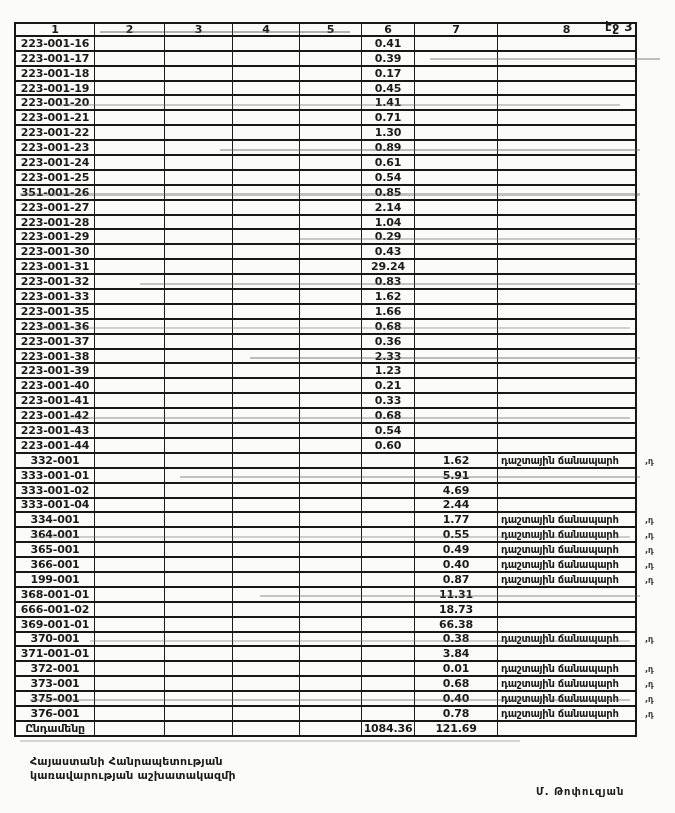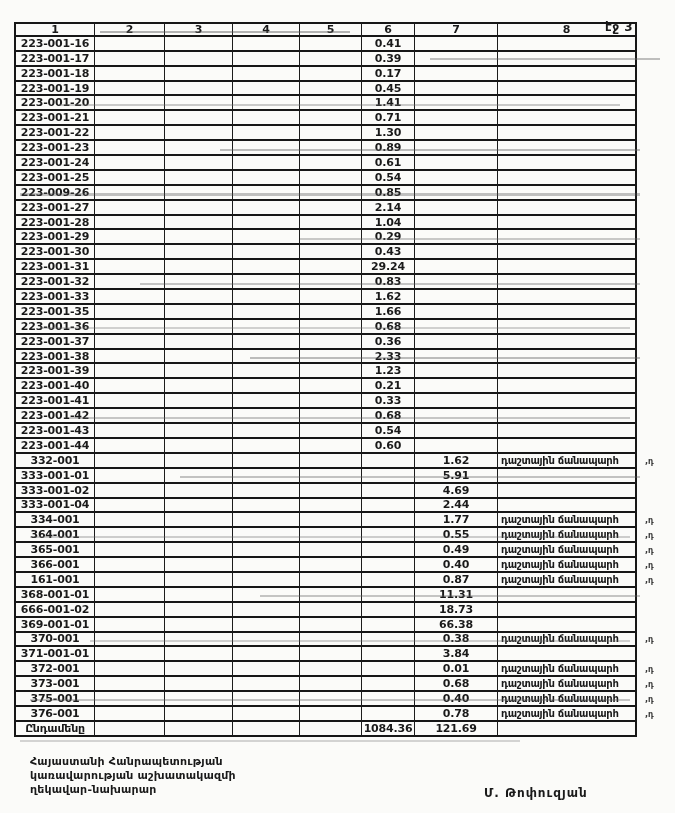--- a/index.html
+++ b/index.html
@@ -41,22 +41,22 @@
     display:flex;align-items:center;justify-content:flex-start;
     padding-left:8px;
     font-size:8px;font-weight:bold;color:#3a3a3a;
   }
   .hdr{font-size:11px;}
   .footer{
     position:absolute;left:30px;top:755px;
     font-size:11px;font-weight:bold;line-height:14px;letter-spacing:.2px;
   }
   .signatory{
-    position:absolute;left:484px;top:786px;
-    font-size:12px;font-weight:bold;letter-spacing:1px;
+    position:absolute;left:536px;top:786px;
+    font-size:10px;font-weight:bold;letter-spacing:1px;
   }
   .streak{position:absolute;pointer-events:none;}
 </style>
 </head>
 <body>
 
 <div class="page-label">էջ 3</div>
 
 <div class="grid" id="grid">
     <div class="c hdr top first">1</div>
@@ -151,21 +151,21 @@
     <div class="m"></div>
     <div class="c first">223-001-25</div>
     <div class="c"></div>
     <div class="c"></div>
     <div class="c"></div>
     <div class="c"></div>
     <div class="c">0.54</div>
     <div class="c"></div>
     <div class="c road last8"></div>
     <div class="m"></div>
-    <div class="c first">223-009-26</div>
+    <div class="c first">351-001-26</div>
     <div class="c"></div>
     <div class="c"></div>
     <div class="c"></div>
     <div class="c"></div>
     <div class="c">0.85</div>
     <div class="c"></div>
     <div class="c road last8"></div>
     <div class="m"></div>
     <div class="c first">223-001-27</div>
     <div class="c"></div>
@@ -385,21 +385,21 @@
     <div class="m">,դ</div>
     <div class="c first">366-001</div>
     <div class="c"></div>
     <div class="c"></div>
     <div class="c"></div>
     <div class="c"></div>
     <div class="c"></div>
     <div class="c">0.40</div>
     <div class="c road last8">դաշտային ճանապարհ</div>
     <div class="m">,դ</div>
-    <div class="c first">161-001</div>
+    <div class="c first">199-001</div>
     <div class="c"></div>
     <div class="c"></div>
     <div class="c"></div>
     <div class="c"></div>
     <div class="c"></div>
     <div class="c">0.87</div>
     <div class="c road last8">դաշտային ճանապարհ</div>
     <div class="m">,դ</div>
     <div class="c first">368-001-01</div>
     <div class="c"></div>
@@ -508,15 +508,14 @@
   <div class="streak" style="left:30px;top:536px;width:600px;height:2px;background:rgba(100,100,100,.3)"></div>
   <div class="streak" style="left:260px;top:595px;width:380px;height:2px;background:rgba(95,95,95,.35)"></div>
   <div class="streak" style="left:90px;top:640px;width:540px;height:2px;background:rgba(105,105,105,.3)"></div>
   <div class="streak" style="left:30px;top:699px;width:600px;height:2px;background:rgba(95,95,95,.35)"></div>
   <div class="streak" style="left:20px;top:740px;width:500px;height:2px;background:rgba(120,120,120,.3)"></div>
 </div>
 
 <div class="footer">
   <div>Հայաստանի Հանրապետության</div>
   <div>կառավարության աշխատակազմի</div>
-  <div>ղեկավար-նախարար</div>
 </div>
 <div class="signatory">Մ. Թոփուզյան</div>
 
 </body></html>

